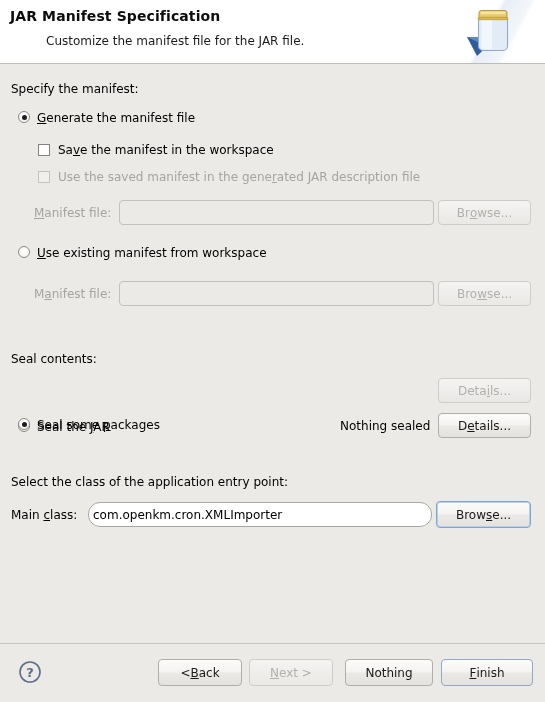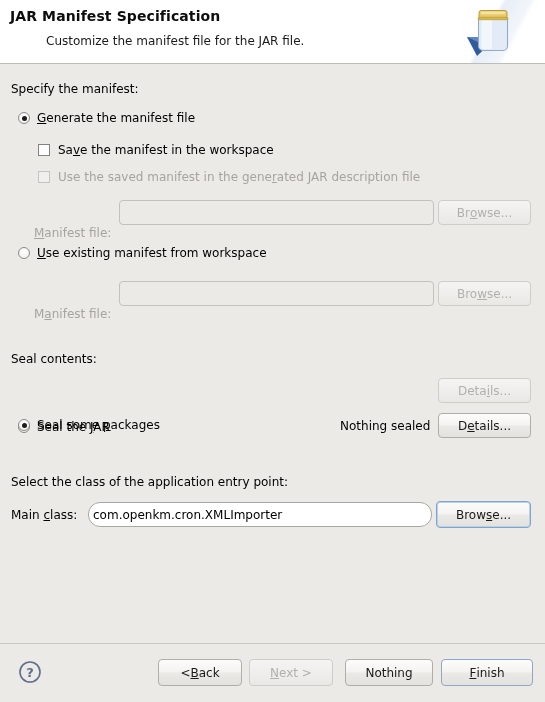--- a/index.html
+++ b/index.html
@@ -74,33 +74,33 @@
     position: absolute;
     font-size: 12px;
     color: #000;
     white-space: nowrap;
   }
   .field-label {
     position: absolute;
     font-size: 12px;
     white-space: nowrap;
   }
-  .field-label.disabled { color: #a6a49f; margin-top: 20px; }
+  .field-label.disabled { color: #a6a49f; }
   .static-text {
     position: absolute;
     font-size: 12px;
     color: #000;
     white-space: nowrap;
   }
 
   
   .radio-row {
     position: absolute;
     display: flex;
-    align-items: center;
+    align-items: flex-start;
     white-space: nowrap;
   }
   .radio-dot {
     width: 12px; height: 12px;
     border-radius: 50%;
     border: 1px solid #8d8b87;
     background: radial-gradient(circle at 50% 35%, #ffffff 0%, #f4f3f1 70%, #e6e4e1 100%);
     box-sizing: border-box;
     position: relative;
     flex: 0 0 auto;

